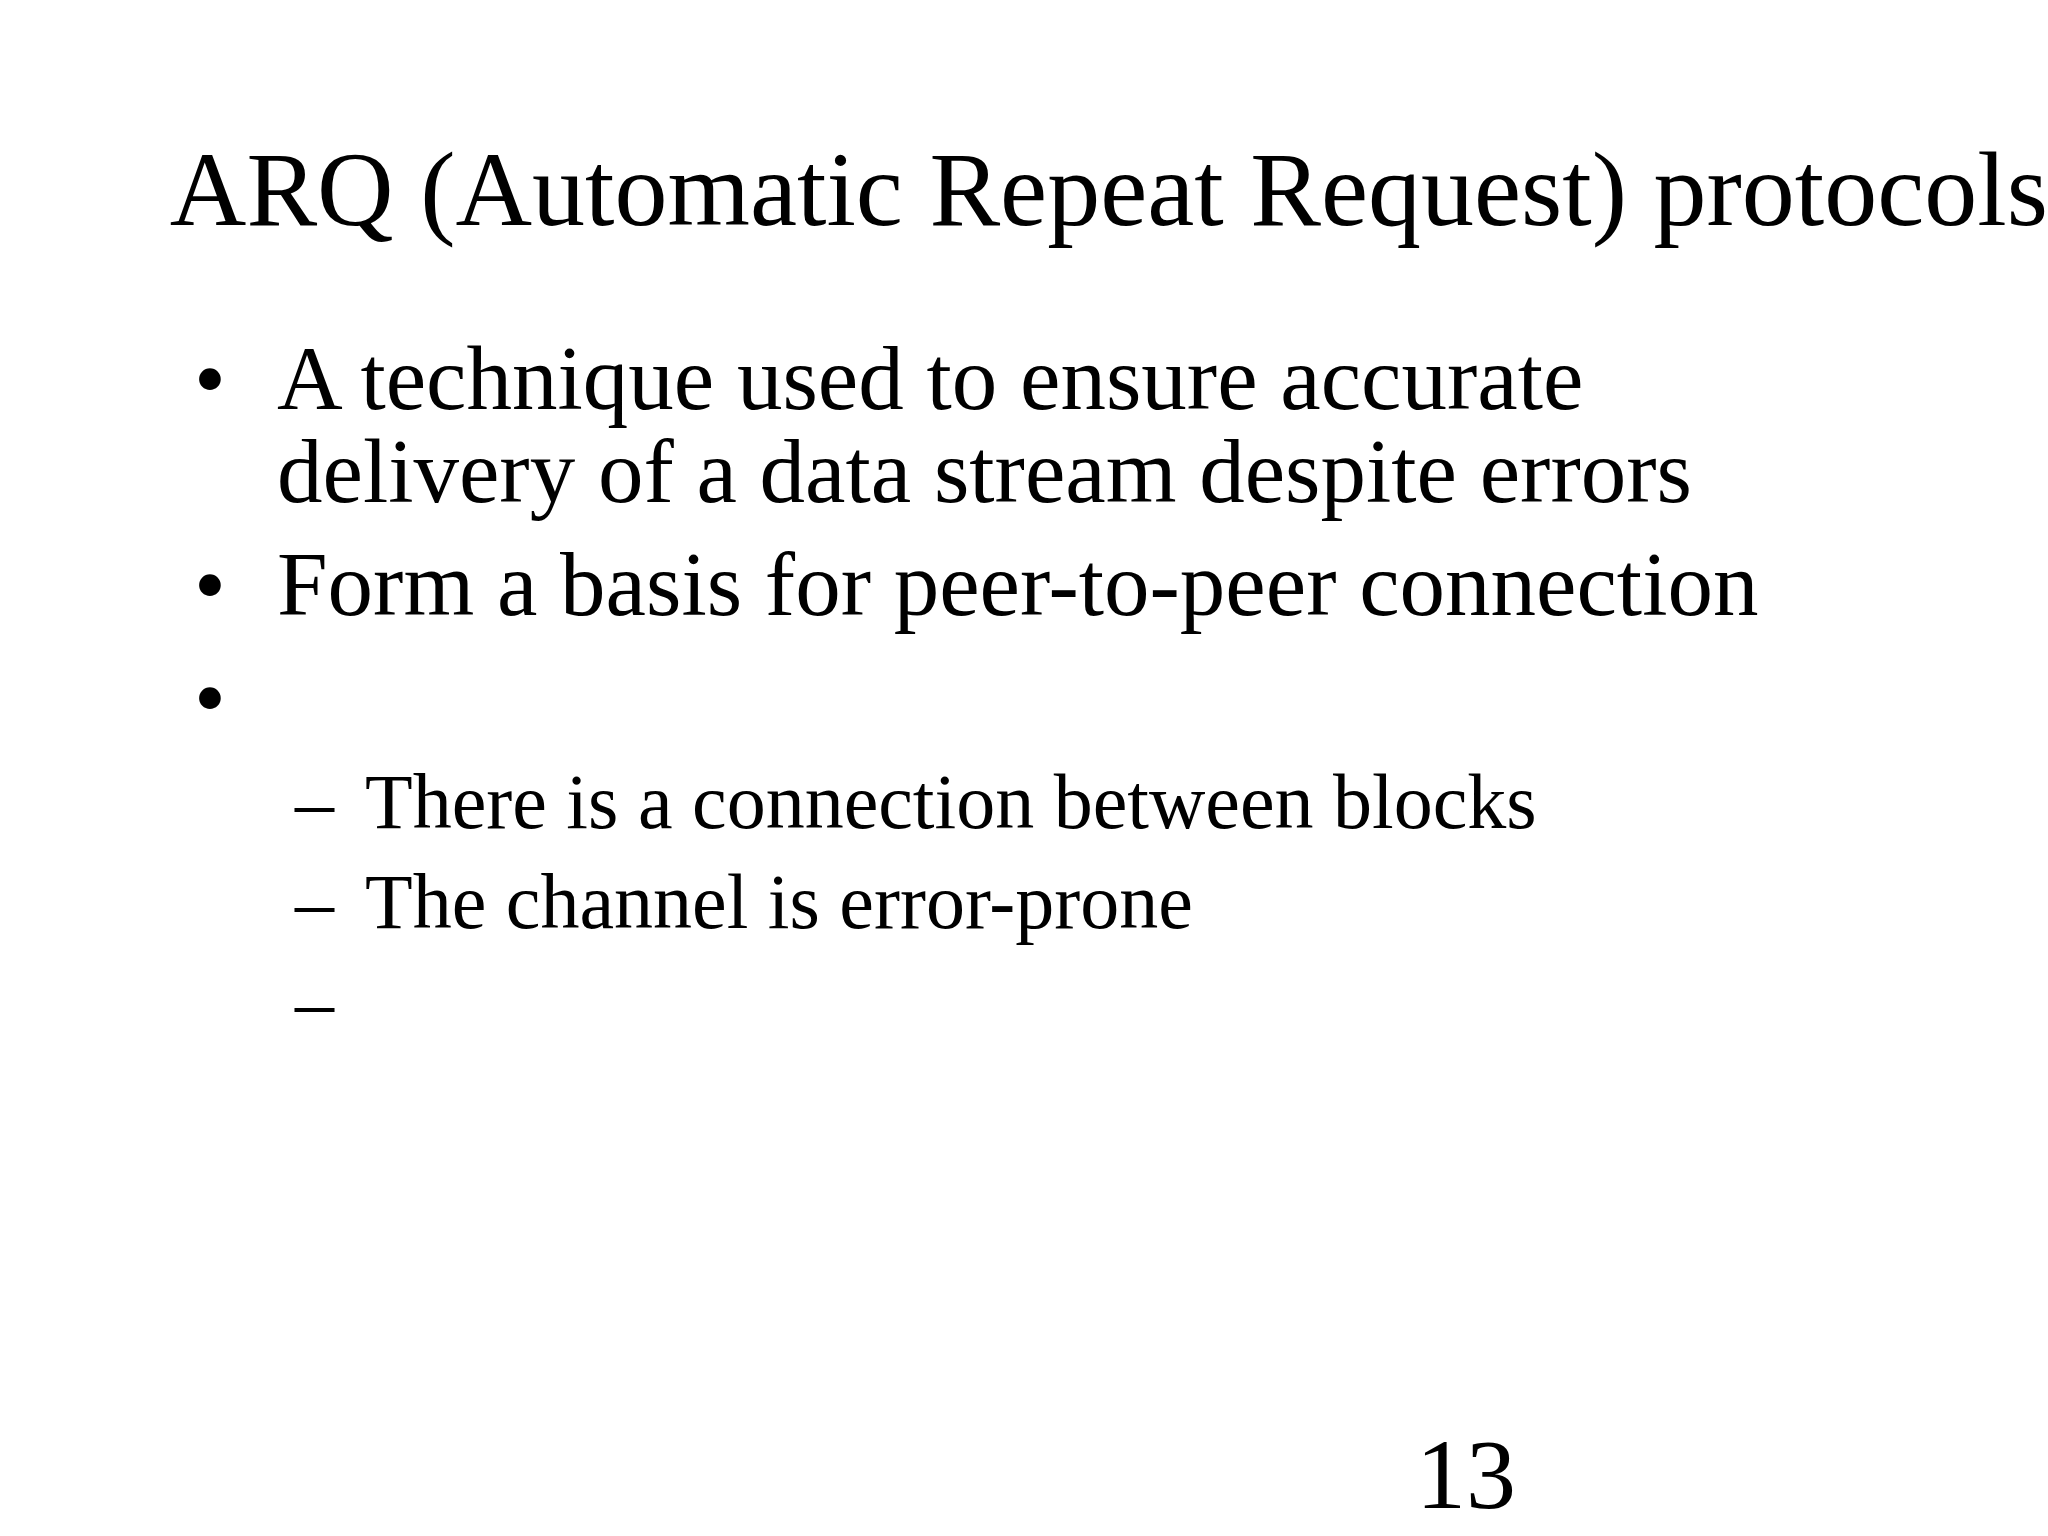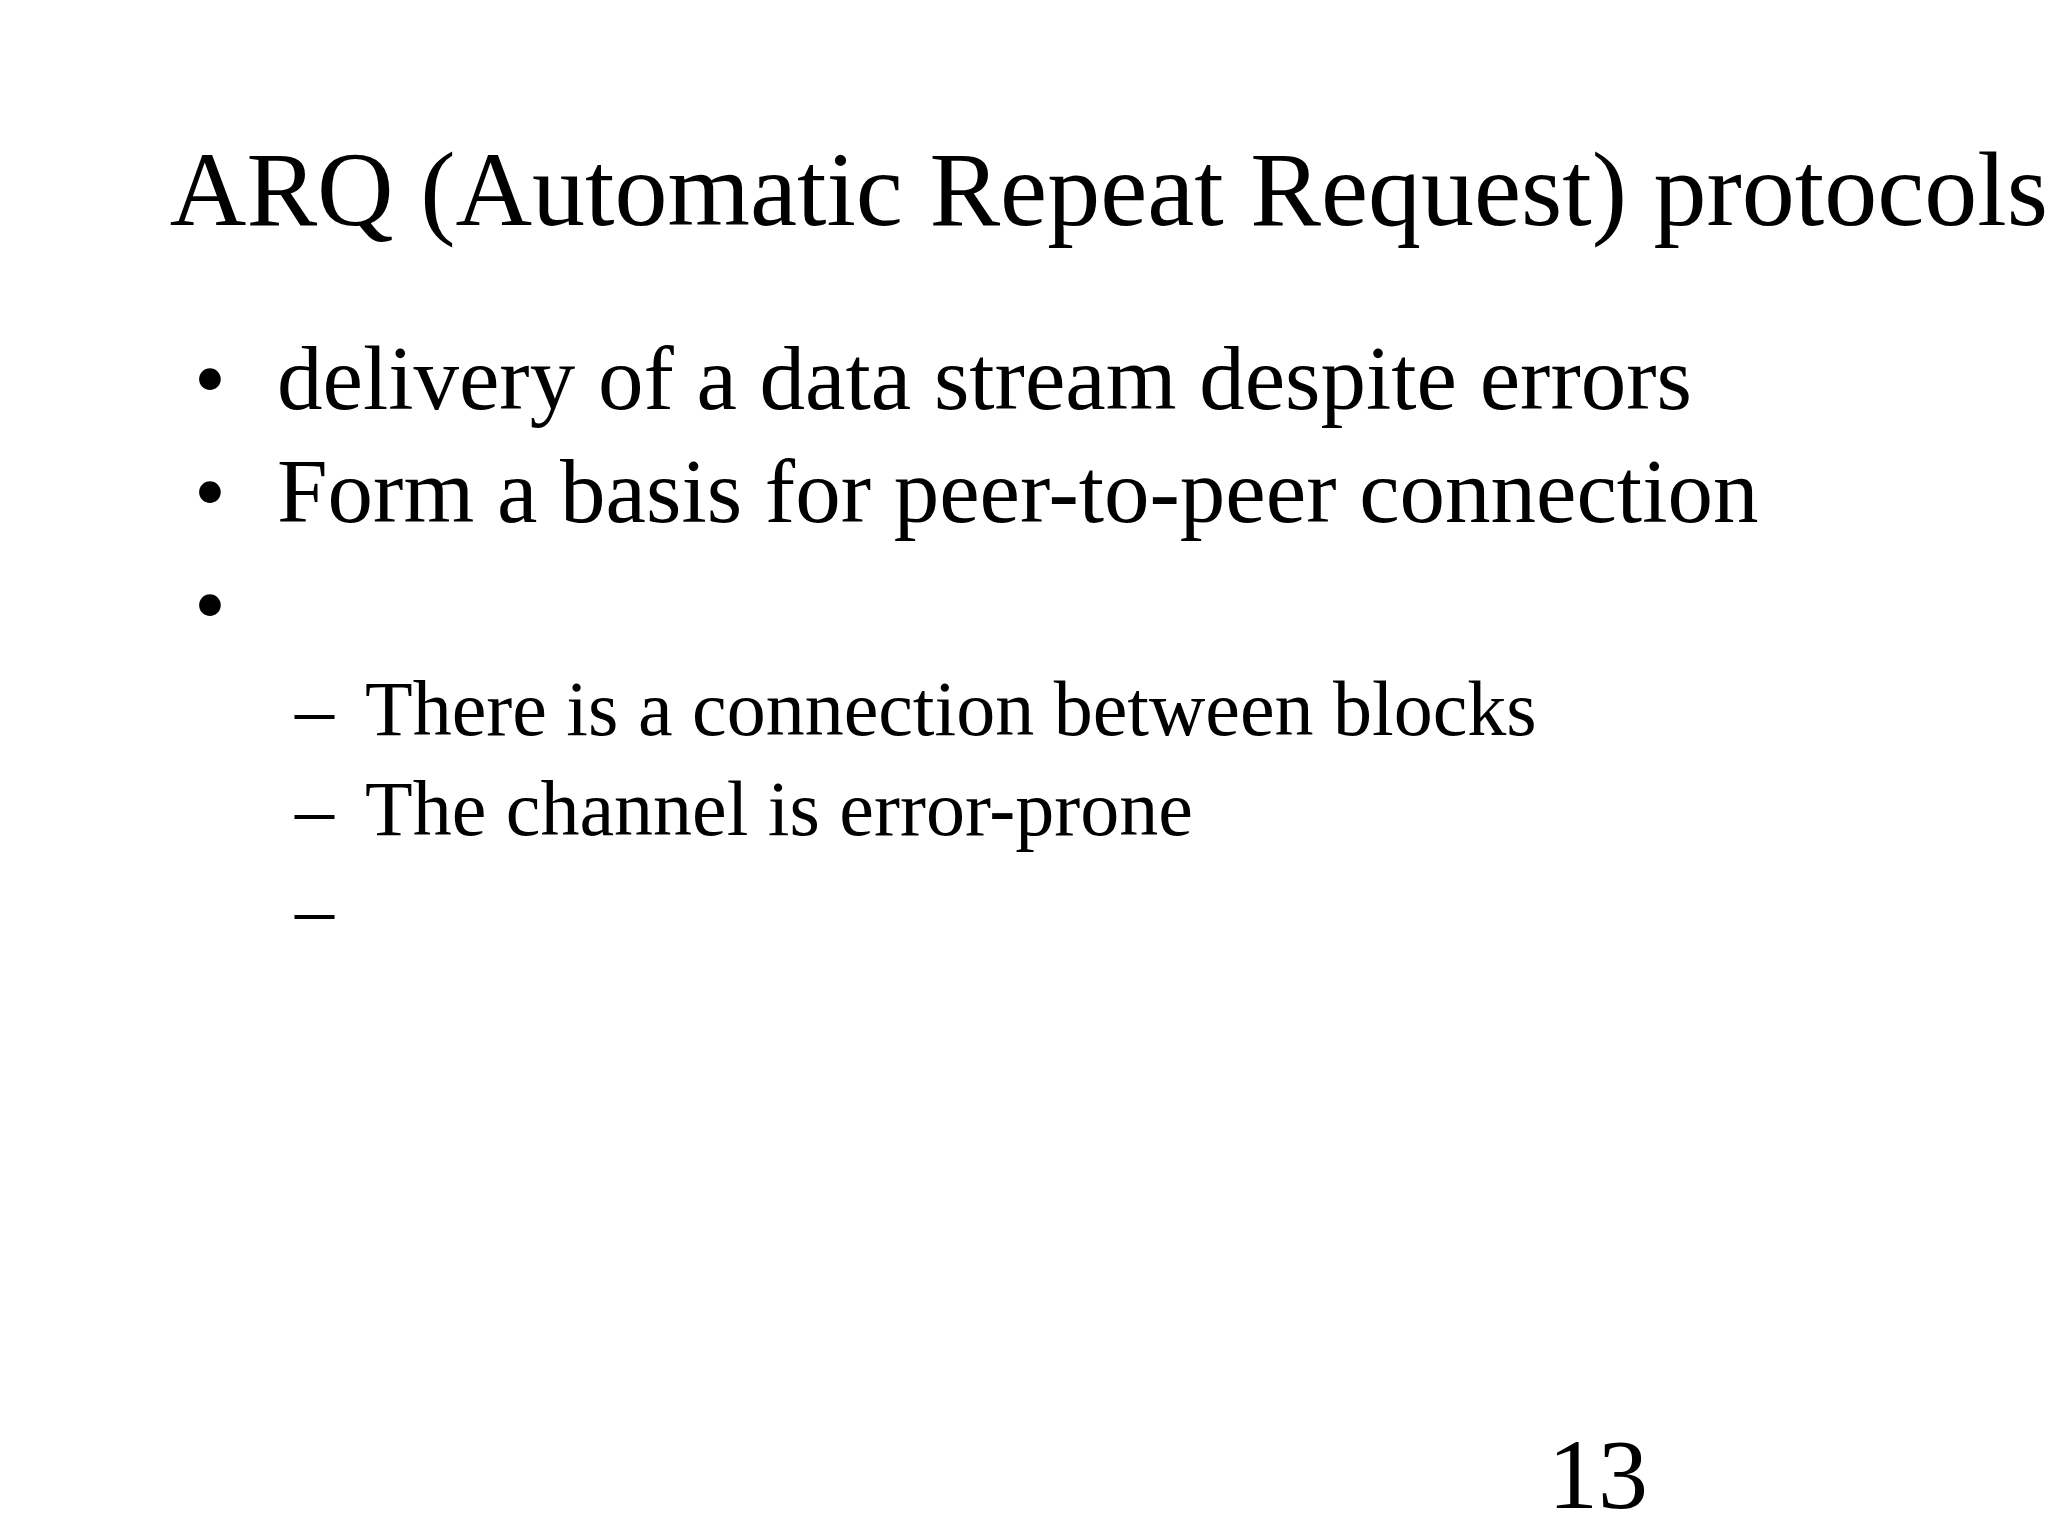--- a/index.html
+++ b/index.html
@@ -59,37 +59,38 @@
   .marker2 {
     flex: 0 0 70px;
     box-sizing: border-box;
   }
   .ptext .line {
     display: block;
   }
   .page-number {
     position: absolute;
     top: 1425px;
-    left: 1548px;
+    left: 1416px;
     font-size: 100px;
     line-height: 1;
   }
 </style>
 </head>
 <body>
 
 <div class="slide">
 
   <div class="title">ARQ (Automatic Repeat Request) protocols</div>
 
   <div class="content">
 
     <div class="para l1 first">
       <span class="marker1">•</span>
       <span class="ptext">
+        <span class="line">A technique used to ensure accurate</span>
         <span class="line">delivery of a data stream despite errors</span>
       </span>
     </div>
 
     <div class="para l1">
       <span class="marker1">•</span>
       <span class="ptext">
         <span class="line">Form a basis for peer-to-peer connection</span>
       </span>
     </div>

